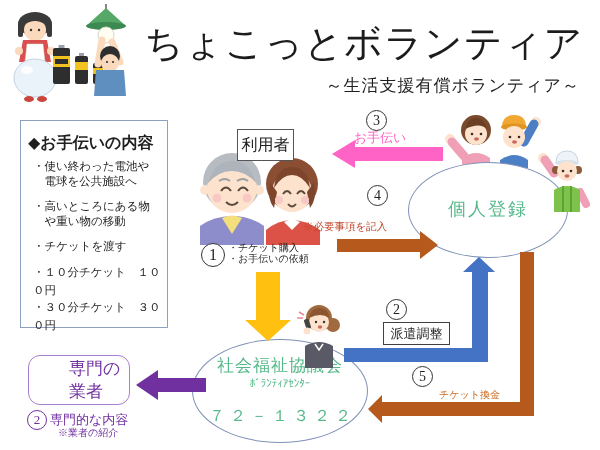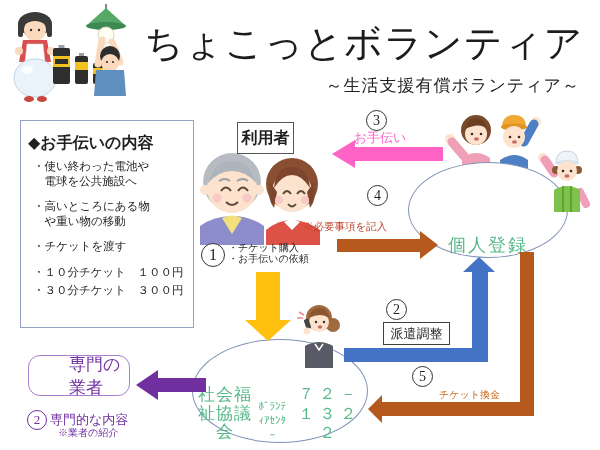--- a/index.html
+++ b/index.html
@@ -3,51 +3,51 @@
 <meta charset="utf-8">
 <style>
   html,body{margin:0;padding:0;background:#fff;}
   .canvas{position:relative;width:600px;height:450px;background:#fff;overflow:hidden;
           font-family:"Liberation Serif","DejaVu Serif",serif;color:#1f1f1f;}
   .abs{position:absolute;}
   .z1{z-index:1}.z2{z-index:2}.z3{z-index:3}.z4{z-index:4}.z5{z-index:5}
   .title-main{left:138px;top:18px;width:452px;text-align:center;font-size:38px;
               letter-spacing:1px;white-space:nowrap;color:#1c1c1c;}
   .title-sub{left:240px;top:74px;width:340px;text-align:right;font-size:17px;letter-spacing:1px;}
-  .info-box{left:20px;top:120px;width:174px;height:208px;border:1px solid #8fa0c0;
+  .info-box{left:20px;top:120px;width:148px;height:208px;border:1px solid #8fa0c0;
             box-sizing:border-box;padding:12px 6px 0 7px;}
   .info-h{font-size:16px;font-weight:bold;margin:0 0 5px 0;}
   .info-item{font-size:11.5px;line-height:1.3;margin:0 0 10px 5px;white-space:pre-line;}
   .info-fee{font-size:11.5px;line-height:1.55;margin:0 0 0 5px;}
   .label-box{border:1px solid #555;background:#fff;text-align:center;}
-  .user-box{left:237px;top:122px;width:55px;height:30px;line-height:30px;font-size:16px;font-weight:bold;}
+  .user-box{left:237px;top:129px;width:55px;height:30px;line-height:30px;font-size:16px;}
   .dispatch-box{left:383px;top:322px;width:65px;height:21px;line-height:21px;font-size:13px;border-color:#404040;}
   .ellipse{border:1px solid #8092b8;border-radius:50%;background:#fff;box-sizing:border-box;
-           display:flex;align-items:flex-end;justify-content:center;text-align:center;}
+           display:flex;flex-direction:column;align-items:center;justify-content:center;text-align:center;}
   .council{left:192px;top:339px;width:176px;height:104px;}
   .volunteer-ellipse{left:408px;top:162px;width:160px;height:96px;}
   .green{color:#56b98a;}
   .pink{color:#ff63c5;}
   .orange{color:#cc6a1e;}
   .rednote{color:#c2452a;}
   .purple{color:#7030a0;}
   .council-name{font-size:17px;letter-spacing:1px;line-height:1.1;}
   .council-sub{font-size:11px;letter-spacing:0px;line-height:1.3;}
   .council-phone{font-size:16px;letter-spacing:5px;line-height:1.2;margin-left:5px;margin-top:16px;}
   .vol-line{font-size:18px;letter-spacing:2px;line-height:1.3;}
   .cnum{display:flex;align-items:center;justify-content:center;border:1.2px solid #333;
         border-radius:50%;width:21px;height:21px;font-size:14px;background:#fff;box-sizing:border-box;}
   .cnum-big{width:24px;height:24px;font-size:16px;}
   .cnum-purple{border-color:#7030a0;color:#7030a0;width:20px;height:20px;font-size:13px;}
   .step1-text{left:228px;top:242px;font-size:10px;line-height:1.12;white-space:pre-line;}
   .step3-label{left:350px;top:129px;width:60px;text-align:center;font-size:13px;}
   .step4-label{left:290px;top:204px;width:112px;text-align:center;font-size:14px;}
   .step4-note{left:286px;top:220px;width:118px;text-align:center;font-size:10.5px;}
   .step5-label{left:400px;top:388px;width:100px;text-align:right;font-size:10px;}
-  .specialist-box{left:28px;top:355px;width:102px;height:41px;border:1.5px solid #a87fd0;border-radius:12px;
+  .specialist-box{left:28px;top:355px;width:102px;height:50px;border:1.5px solid #a87fd0;border-radius:12px;
                   box-sizing:border-box;display:flex;align-items:center;justify-content:center;font-size:17px;padding-left:40px;}
   .s2b-label{left:50px;top:411px;font-size:13px;}
   .s2b-note{left:58px;top:426px;font-size:10px;}
   svg{display:block;}
   .noptr{pointer-events:none;}
 </style>
 </head>
 <body>
 
 <div class="canvas">

